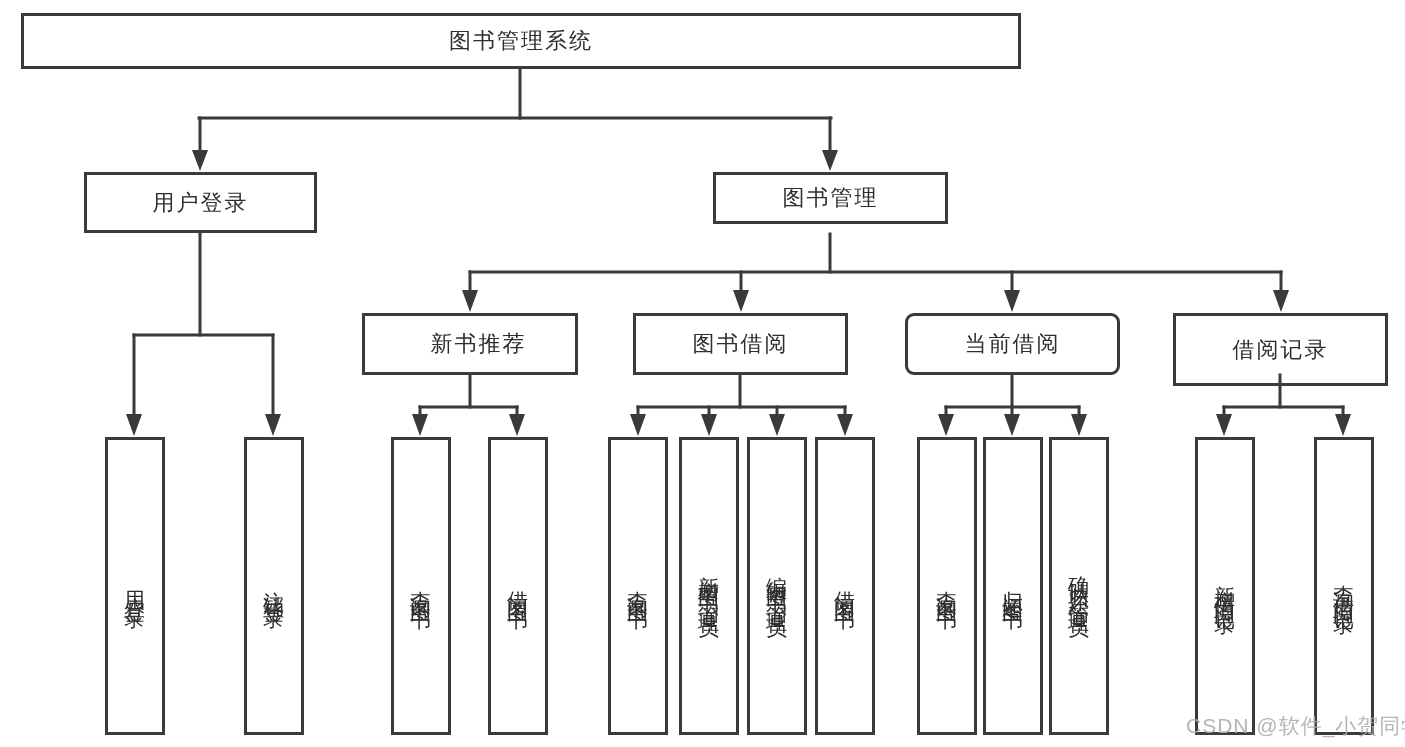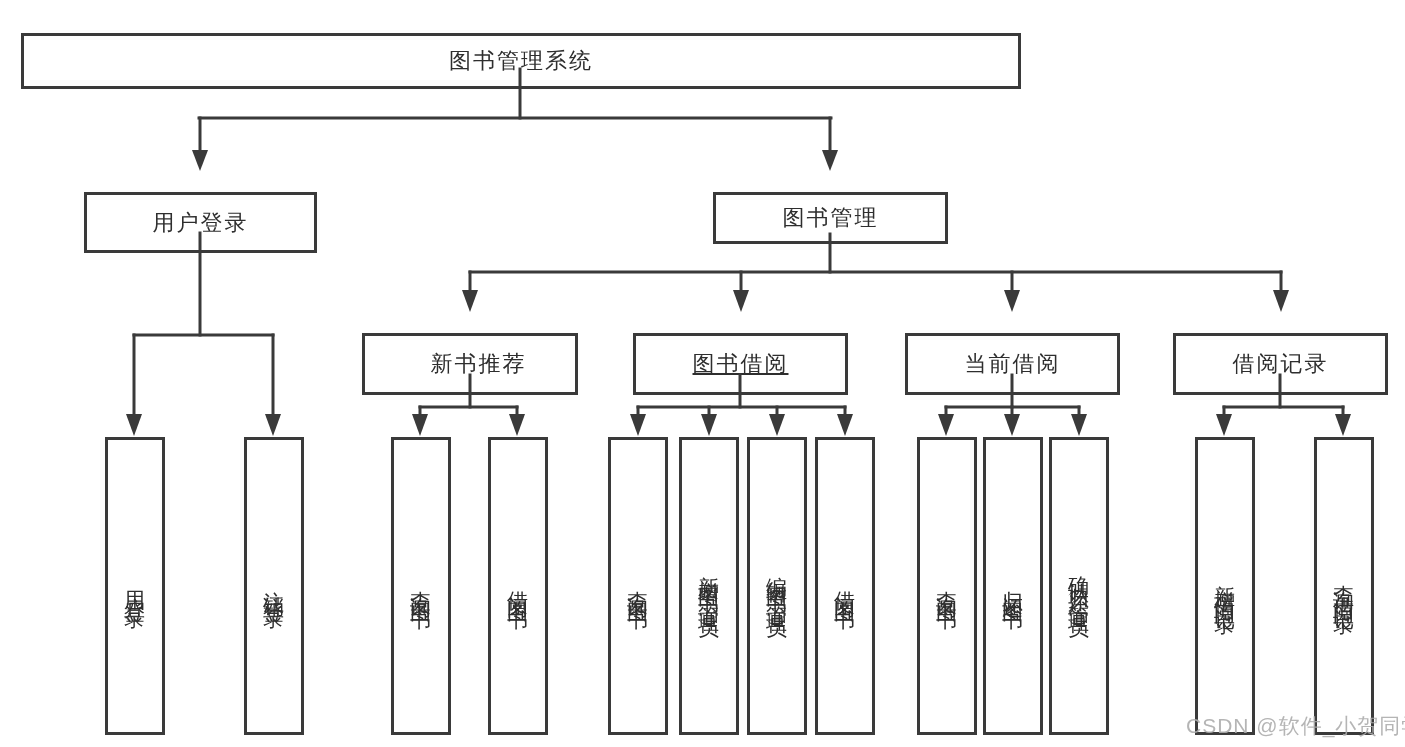--- a/index.html
+++ b/index.html
@@ -13,34 +13,34 @@
   .canvas{
     position:relative;width:1405px;height:747px;background:var(--bg);overflow:hidden;
   }
   
   .box,.vbox{
     position:absolute;box-sizing:border-box;background:#fff;
     border:3px solid var(--line);color:var(--text);
     display:flex;align-items:center;justify-content:center;
     z-index:2;
   }
-  .box{font-size:22px;letter-spacing:2px;white-space:nowrap;margin-top:20px;}
+  .box{font-size:22px;letter-spacing:2px;white-space:nowrap;}
   .vbox{width:60px;top:437px;height:298px;}
   .vtext{
     writing-mode:vertical-rl;text-orientation:mixed;
     font-size:21px;letter-spacing:6px;line-height:1;
   }
   
   #root {left:21px;  top:13px;  width:1000px;height:56px;}
   #l2a  {left:84px;  top:172px; width:233px; height:61px;}
   #l2b  {left:713px; top:172px; width:235px; height:52px;}
   #l3a  {left:362px; top:313px; width:216px; height:62px;padding-left:17px;}
-  #l3b  {left:633px; top:313px; width:215px; height:62px;text-decoration:underline;}
-  #l3c  {left:905px; top:313px; width:215px; height:62px;}
-  #l3d  {left:1173px;top:313px; width:215px; height:62px;}
+  #l3b  {left:633px; top:313px; width:215px; height:62px;}
+  #l3c  {left:905px; top:313px; width:215px; height:62px;border-radius:9px;}
+  #l3d  {left:1173px;top:313px; width:215px; height:73px;}
   #v1 {left:105px;} #v2 {left:244px;}
   #v3 {left:391px;} #v4 {left:488px;}
   #v5 {left:608px;} #v6 {left:679px;} #v7 {left:747px;} #v8 {left:815px;}
   #v9 {left:917px;} #v10{left:983px;} #v11{left:1049px;}
   #v12{left:1195px;} #v13{left:1314px;}
   
   svg.edges{
     position:absolute;left:0;top:0;width:1405px;height:747px;
     z-index:3;pointer-events:none;color:var(--line);
   }

